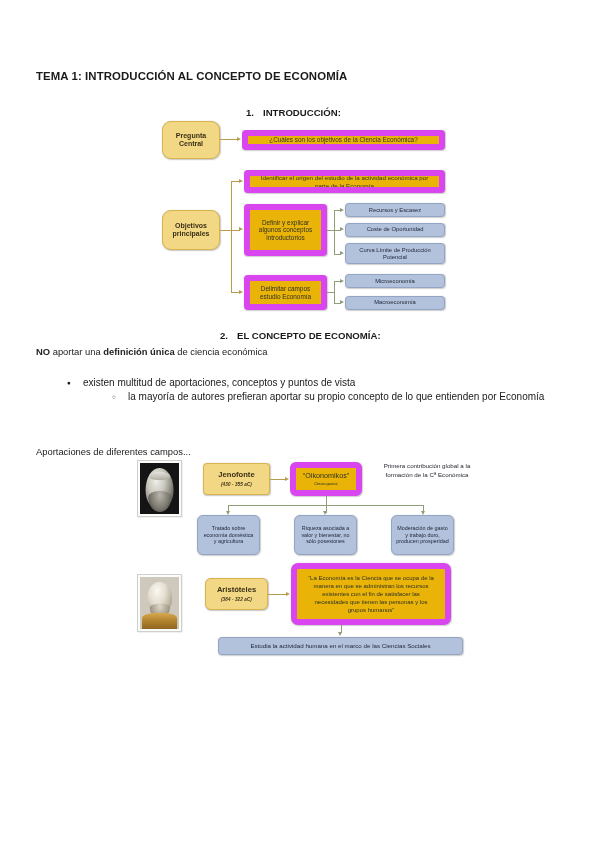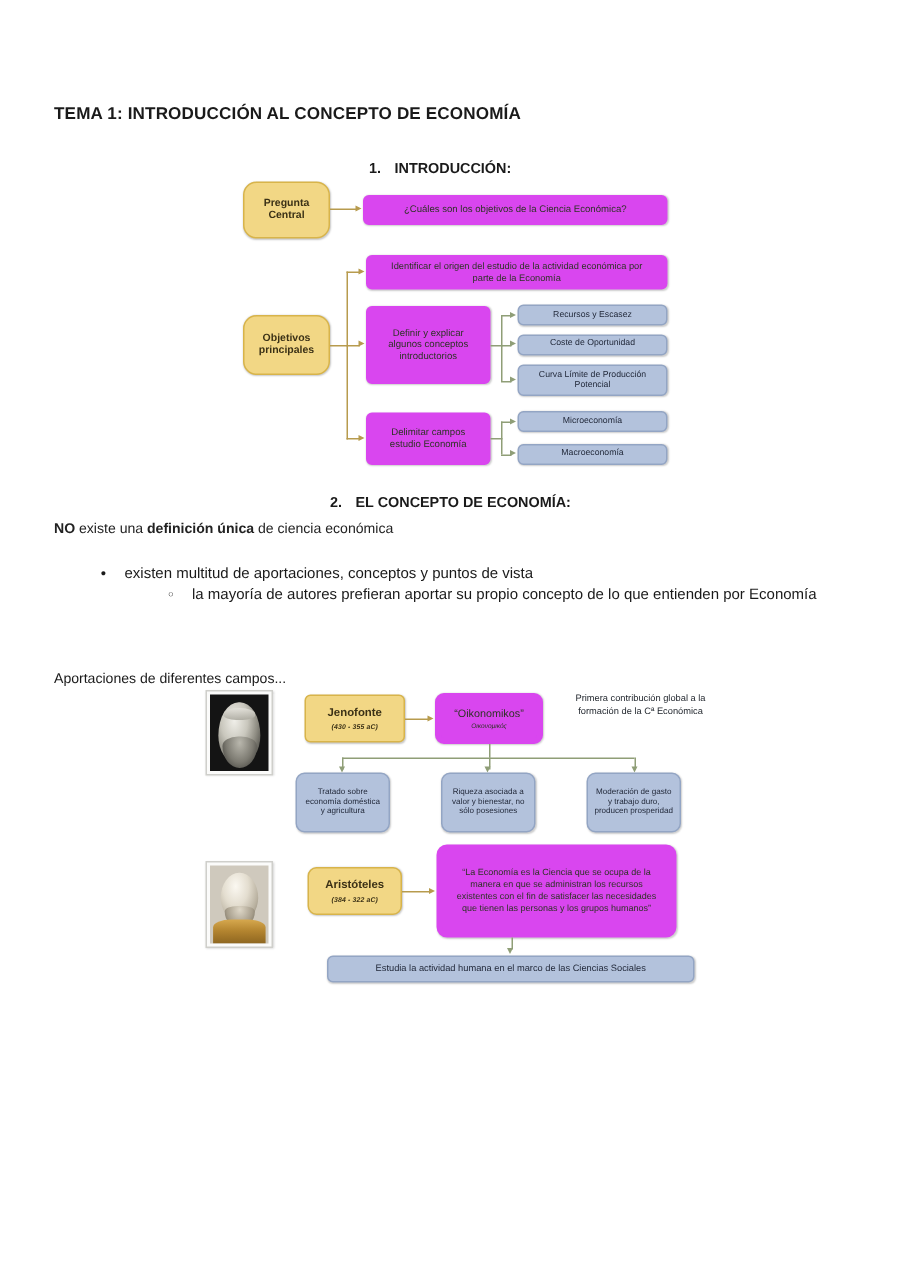--- a/index.html
+++ b/index.html
@@ -115,22 +115,22 @@
 
   .n-yellow {
     background: #f2d785;
     border: 1px solid #d8b44a;
     color: #3b3116;
     font-weight: bold;
     border-radius: 7px;
     box-shadow: 0.6px 0.6px 1.2px rgba(0,0,0,0.22);
   }
   .n-green {
-    background: #d946ef;
-    border: 4px solid #d946ef;
+    background: #eab308;
+    border: 6px solid #d946ef;
     color: #2e3326;
     border-radius: 4px;
     box-shadow: 0.6px 0.6px 1.2px rgba(0,0,0,0.2);
   }
   .n-blue {
     background: #b3c2dc;
     border: 1px solid #93a5c4;
     color: #22293a;
     border-radius: 4px;
     box-shadow: 0.6px 0.6px 1.2px rgba(0,0,0,0.2);
@@ -321,21 +321,21 @@
     <div class="node n-blue" style="left:345px; top:295.5px; width:100px; height:14px; font-size:5.8px;">
       <span>Macroeconomía</span>
     </div>
   </div>
 
   <div class="section-heading sec2">
     <span class="sec-num">2.</span><span>EL CONCEPTO DE ECONOMÍA:</span>
   </div>
 
   <div class="body-text lead">
-    <b>NO</b><span> existe una </span><b>definición única</b><span> de ciencia económica</span>
+    <b>NO</b><span> aportar una </span><b>definición única</b><span> de ciencia económica</span>
   </div>
 
   <div class="bullets">
     <ul class="lvl1">
       <li>
         <span>existen multitud de aportaciones, conceptos y puntos de vista</span>
         <ul class="lvl2">
           <li>
             <span>la mayoría de autores prefieran aportar su propio concepto de lo que entienden por Economía</span>
           </li>

